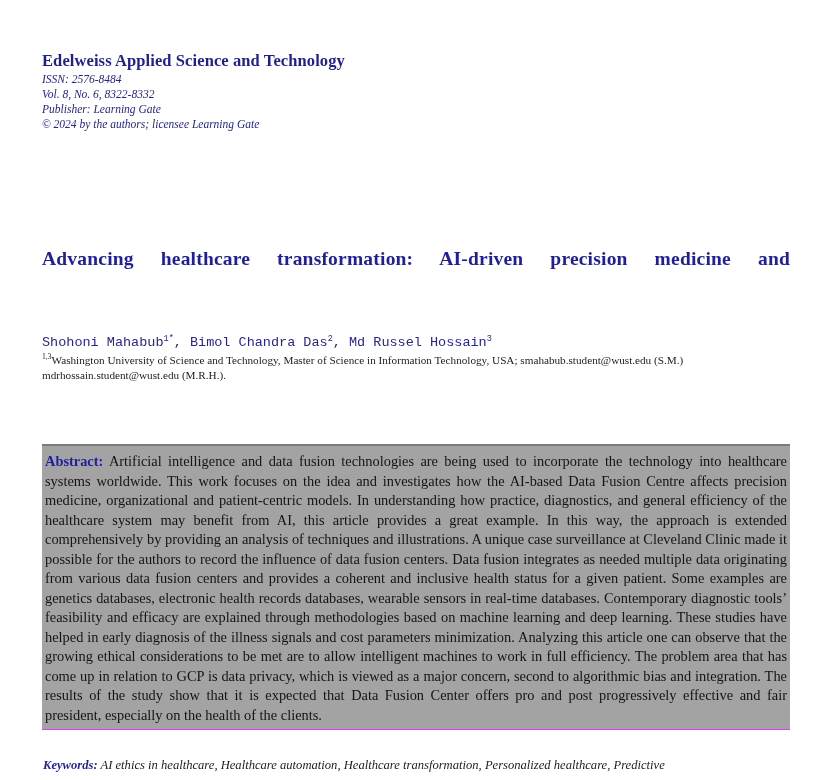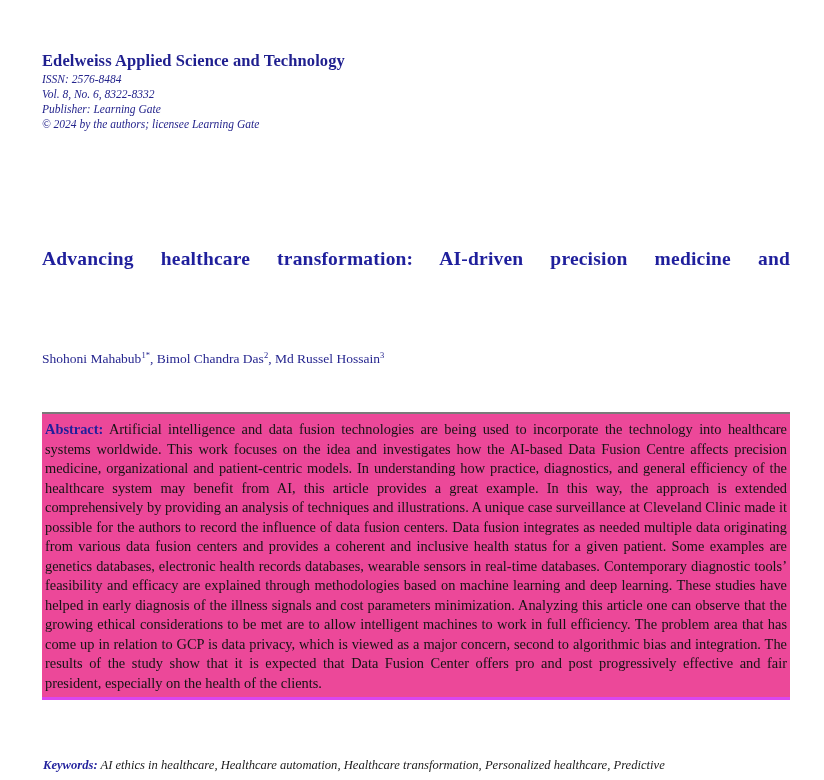--- a/index.html
+++ b/index.html
@@ -85,21 +85,22 @@
   .authors-block {
     position: absolute;
     left: 42px;
     top: 334px;
     width: 740px;
   }
   .author-names {
     font-size: 13.5px;
     color: #26268f;
     line-height: 1.3;
-    margin: 16px 0 1px 0;
+    margin: 0 0 1px 0;
+    font-family: Liberation Mono, monospace;
   }
   .author-names sup {
     font-size: 8.5px;
     vertical-align: super;
     line-height: 0;
   }
   .affil {
     font-size: 11.2px;
     color: #1b1b1b;
     line-height: 1.34;
@@ -108,26 +109,26 @@
   .affil sup {
     font-size: 7.6px;
     vertical-align: super;
     line-height: 0;
   }
 
   
   .abstract-box {
     position: absolute;
     left: 42px;
-    top: 412px;
+    top: 444px;
     width: 748px;
     box-sizing: border-box;
-    background: #ec4899;
+    background: #a3a3a3;
     border-top: 2.5px solid #7a7a7a;
-    border-bottom: 3px solid #d946ef;
+    border-bottom: 1px solid #d946ef;
     padding: 6px 2px 4px 2px;
   }
   .abstract-text {
     font-size: 14.4px;
     line-height: 1.355;
     color: #141414;
     text-align: justify;
     margin: 0;
     padding: 0 1px;
     hyphens: none;
@@ -172,20 +173,21 @@
     <div class="masthead-line">Publisher: Learning Gate</div>
     <div class="masthead-line">© 2024 by the authors; licensee Learning Gate</div>
   </div>
 
   <h1 class="article-title">
     <span class="tline">Advancing healthcare transformation: AI-driven precision medicine and</span>
   </h1>
 
   <div class="authors-block">
     <p class="author-names">Shohoni Mahabub<sup>1*</sup>, Bimol Chandra Das<sup>2</sup>, Md Russel Hossain<sup>3</sup></p>
+    <p class="affil"><sup>1,3</sup>Washington University of Science and Technology, Master of Science in Information Technology, USA; smahabub.student@wust.edu (S.M.) mdrhossain.student@wust.edu (M.R.H.).</p>
   </div>
 
   <div class="abstract-box">
     <p class="abstract-text">
       <span class="abstract-label">Abstract:</span>
       <span>Artificial intelligence and data fusion technologies are being used to incorporate the technology into healthcare systems worldwide.  This work focuses on the idea and investigates how the AI-based Data Fusion Centre affects precision medicine, organizational and patient-centric models. In understanding how practice, diagnostics, and general efficiency of the healthcare system may benefit from AI, this article provides a great example. In this way, the approach is extended comprehensively by providing an analysis of techniques and illustrations. A unique case surveillance at Cleveland Clinic made it possible for the authors to record the influence of data fusion centers. Data fusion integrates as needed multiple data originating from various data fusion centers and provides a coherent and inclusive health status for a given patient. Some examples are genetics databases, electronic health records databases, wearable sensors in real-time databases. Contemporary diagnostic tools’ feasibility and efficacy are explained through methodologies based on machine learning and deep learning. These studies have helped in early diagnosis of the illness signals and cost parameters minimization. Analyzing this article one can observe that the growing ethical considerations to be met are to allow intelligent machines to work in full efficiency. The problem area that has come up in relation to GCP is data privacy, which is viewed as a major concern, second to algorithmic bias and integration. The results of the study show that it is expected that Data Fusion Center offers pro and post progressively effective and fair president, especially on the health of the clients.</span>
     </p>
   </div>
 
   <div class="keywords-box">

